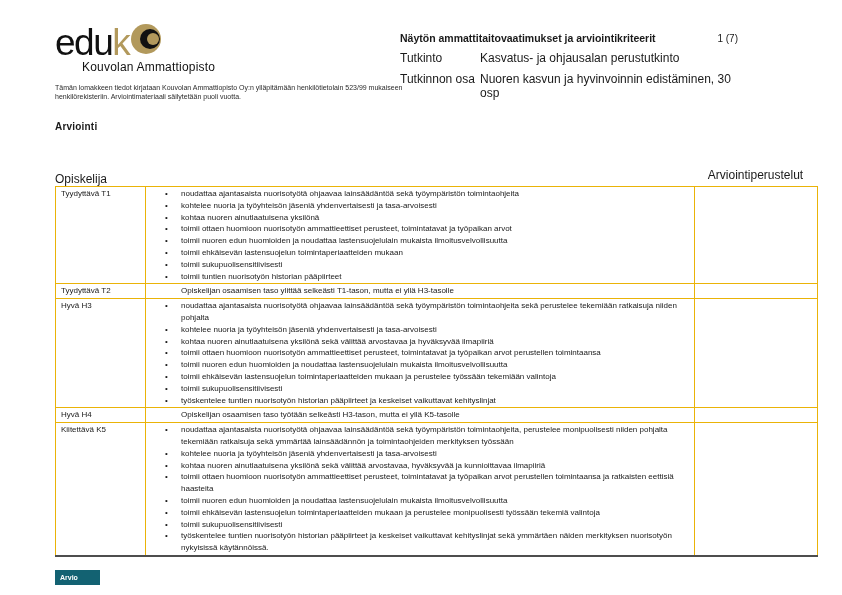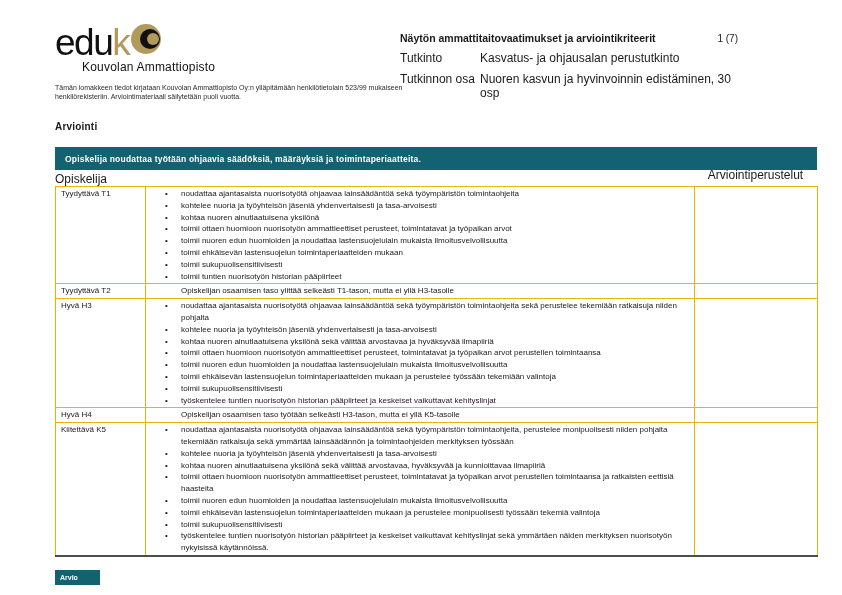--- a/index.html
+++ b/index.html
@@ -89,21 +89,20 @@
     <div class="hdr-field">
       <span class="flabel">Tutkinnon osa</span>
       <span class="fvalue">Nuoren kasvun ja hyvinvoinnin edistäminen, 30 osp</span>
     </div>
   </div>
 
   <div class="privacy">Tämän lomakkeen tiedot kirjataan Kouvolan Ammattiopisto Oy:n ylläpitämään henkilötietolain 523/99 mukaiseen henkilörekisteriin. Arviointimateriaali säilytetään puoli vuotta.</div>
 
   <div class="section-heading">Arviointi</div>
 
-  <div class="banner">Opiskelija noudattaa työtään ohjaavia säädöksiä, määräyksiä ja toimintaperiaatteita.</div>
 
   <div class="collabel-student">Opiskelija</div>
   <div class="collabel-just">Arviointiperustelut</div>
 
   <table class="criteria">
     <tbody>
         <tr>
           <td class="grade">Tyydyttävä T1</td>
           <td class="crit">
             <ul>

